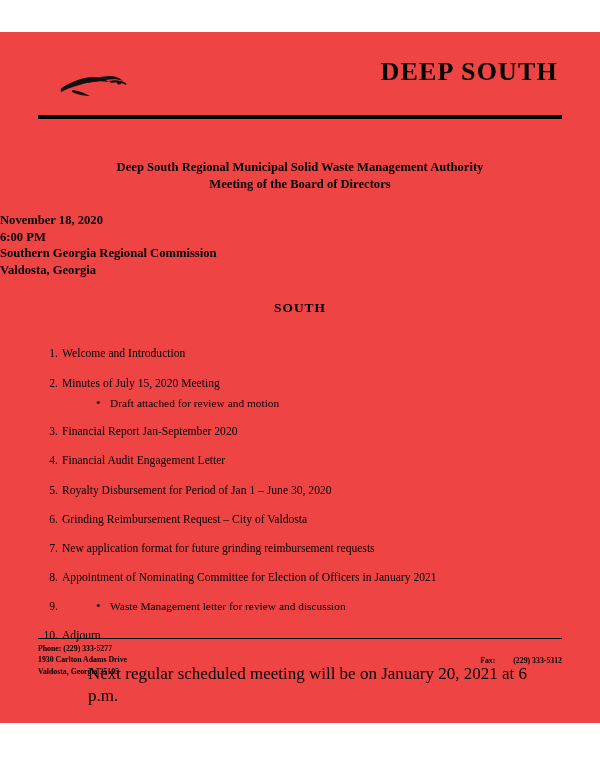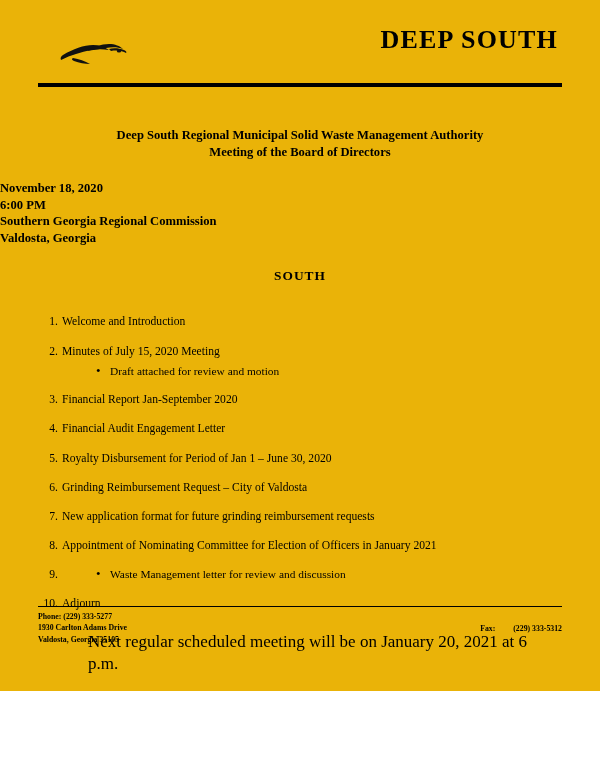--- a/index.html
+++ b/index.html
@@ -13,21 +13,22 @@
     font-family: "Liberation Serif", serif;
     color: #000000;
     overflow: hidden;
   }
   .page {
     position: relative;
     width: 600px;
     height: 691px;
     box-sizing: border-box;
     padding: 0;
-    background: #eab308;
+    background: #ef4444;
+    margin-top: 32px;
   }
 
   
   .letterhead {
     position: relative;
     padding: 26px 38px 0 38px;
     display: flex;
     align-items: flex-start;
     justify-content: space-between;
   }

